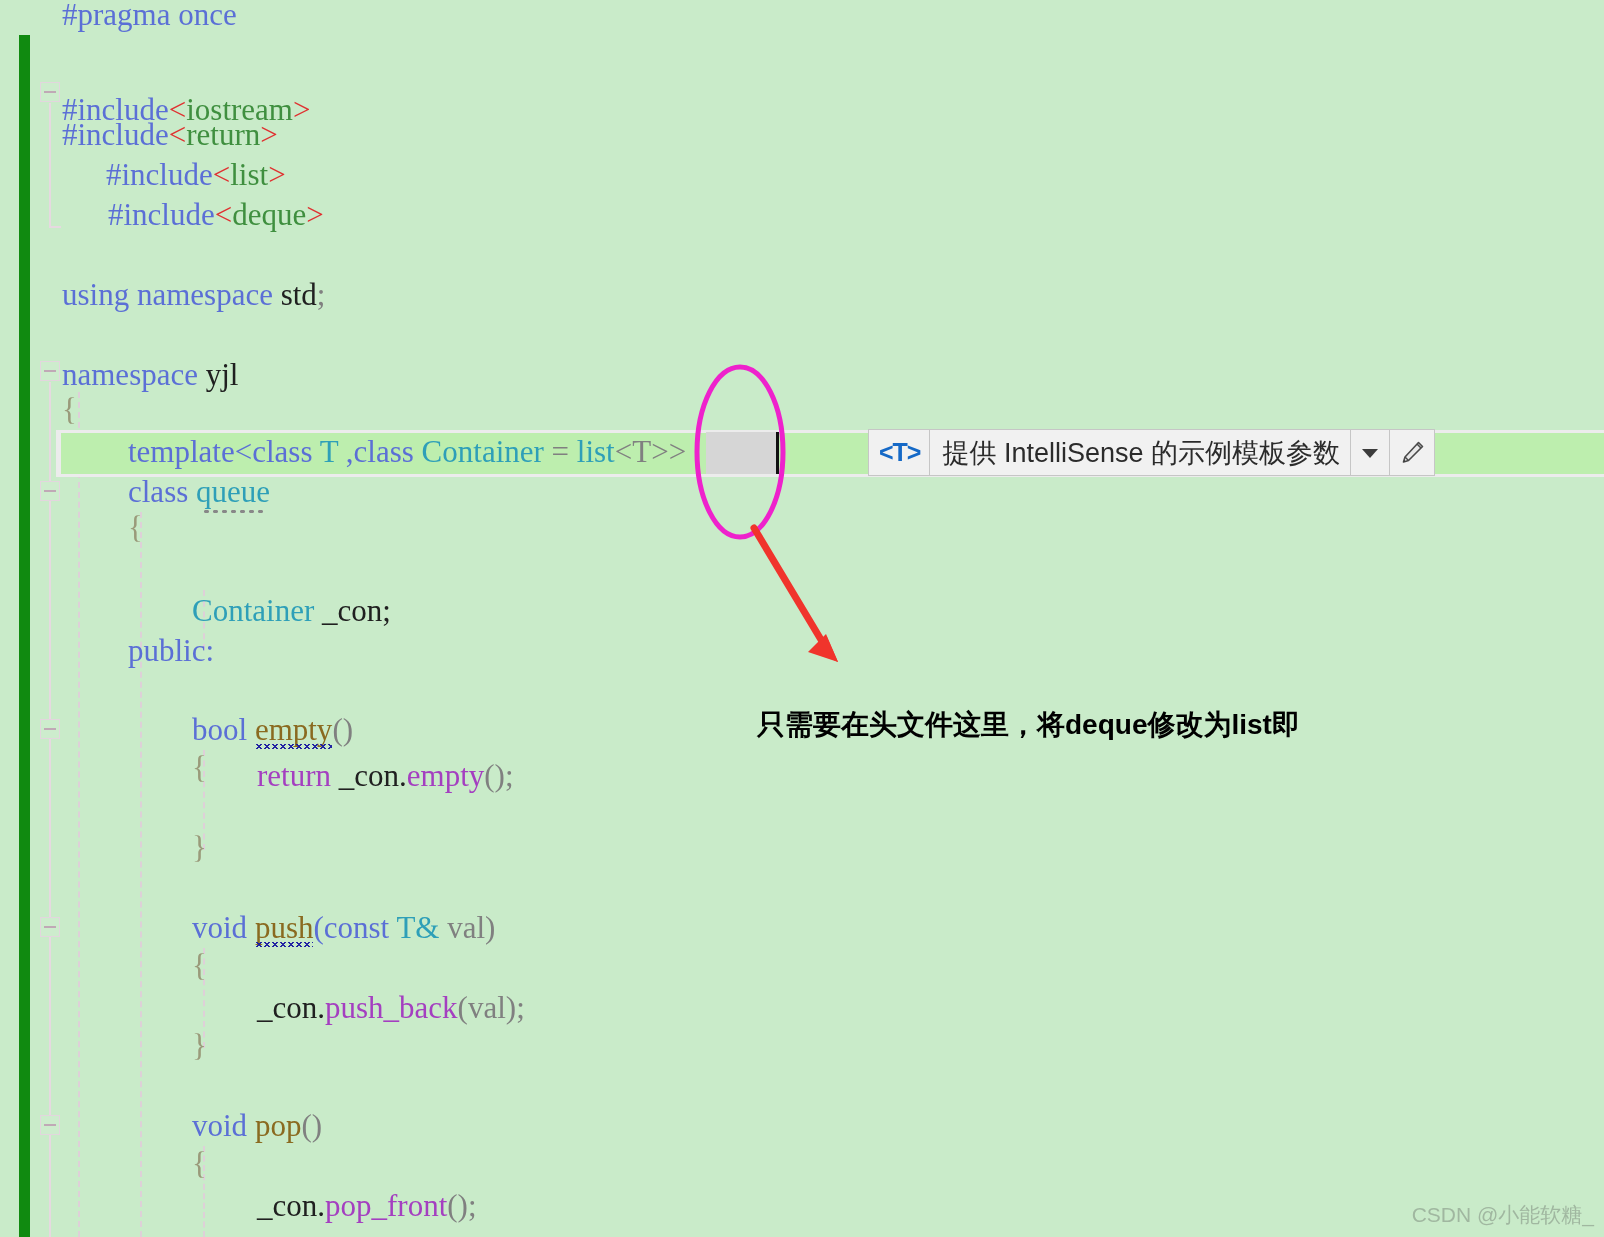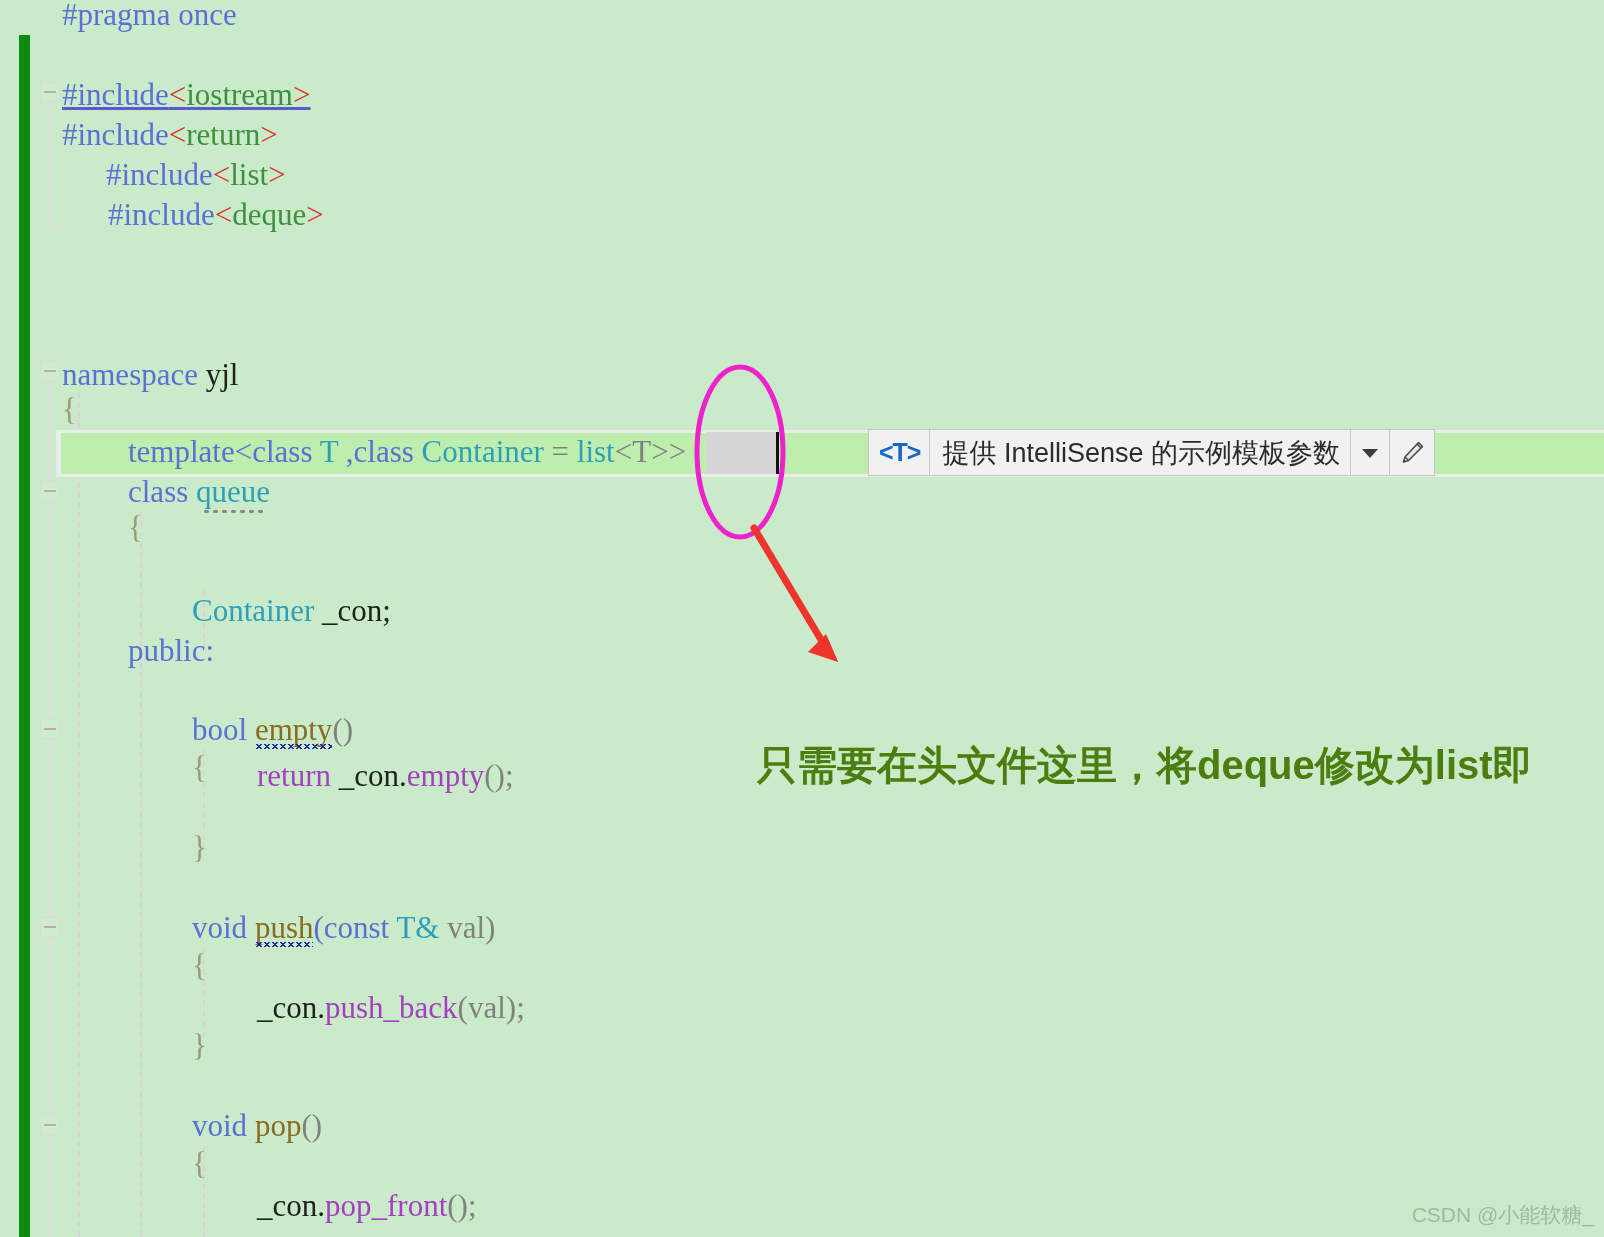--- a/index.html
+++ b/index.html
@@ -212,25 +212,25 @@
   
   .annot-svg {
     position: absolute;
     left: 0; top: 0;
     width: 1604px; height: 1237px;
     pointer-events: none;
   }
   .annot-text {
     position: absolute;
     left: 757px;
-    top: 738px;
+    top: 706px;
     font-family: "Liberation Sans", "DejaVu Sans", sans-serif;
-    font-size: 40px;
+    font-size: 28px;
     font-weight: bold;
-    color: #4d7c0f;
+    color: #000000;
     white-space: nowrap;
   }
 
   
   .watermark {
     position: absolute;
     right: 10px;
     bottom: 8px;
     font-family: "Liberation Sans", "DejaVu Sans", sans-serif;
     font-size: 21px;
@@ -265,28 +265,29 @@
   <div class="indent-guide" style="left:203px; top:948px; height:100px;"></div>
   <div class="indent-guide" style="left:203px; top:1146px; height:91px;"></div>
 
   <div class="cur-line"></div>
   <div class="cur-line-leftcap"></div>
 
   <div class="code">
 
     <div class="line" style="top:-5px;"><span class="ind"></span><span class="kw">#pragma</span><span class="kw"> </span><span class="kw">once</span></div>
 
-    <div class="line" style="top:75px;text-decoration:underline;"><span class="ind"></span><span class="kw">#include</span><span class="ang">&lt;</span><span class="str">iostream</span><span class="ang">&gt;</span></div>
+    <div class="line" style="top:90px;"><span class="ind"></span><span class="kw">#include</span><span class="ang">&lt;</span><span class="str">iostream</span><span class="ang">&gt;</span></div>
 
     <div class="line" style="top:115px;"><span class="ind"></span><span class="kw">#include</span><span class="ang">&lt;</span><span class="str">return</span><span class="ang">&gt;</span></div>
 
     <div class="line" style="top:155px;margin-left:44px;"><span class="ind"></span><span class="kw">#include</span><span class="ang">&lt;</span><span class="str">list</span><span class="ang">&gt;</span></div>
 
     <div class="line" style="top:195px;padding-left:46px;"><span class="ind"></span><span class="kw">#include</span><span class="ang">&lt;</span><span class="str">deque</span><span class="ang">&gt;</span></div>
 
+    <div class="line" style="top:275px;"><span class="ind"></span><span class="kw">using</span><span class="kw"> </span><span class="kw">namespace</span><span class="kw"> </span><span class="plain">std</span><span class="punct">;</span></div>
 
     <div class="line" style="top:355px;"><span class="ind"></span><span class="kw">namespace</span><span class="kw"> </span><span class="plain">yjl</span></div>
 
     <div class="line" style="top:390px;"><span class="ind"></span><span class="brace">{</span></div>
 
     <div class="line" style="top:432px;"><span class="ind"></span><span style="padding-left:66px"></span><span class="kw">template</span><span class="kw">&lt;</span><span class="kw">class</span><span class="kw"> </span><span class="type">T</span><span class="kw"> ,</span><span class="kw">class</span><span class="kw"> </span><span class="type">Container</span><span class="punct"> = </span><span class="type">list</span><span class="punct">&lt;T&gt;&gt;</span></div>
 
     <div class="line" style="top:472px;"><span class="ind"></span><span style="padding-left:66px"></span><span class="kw">class</span><span class="kw"> </span><span class="type dots">queue</span></div>
 
     <div class="line" style="top:508px;"><span class="ind"></span><span style="padding-left:66px"></span><span class="brace">{</span></div>

